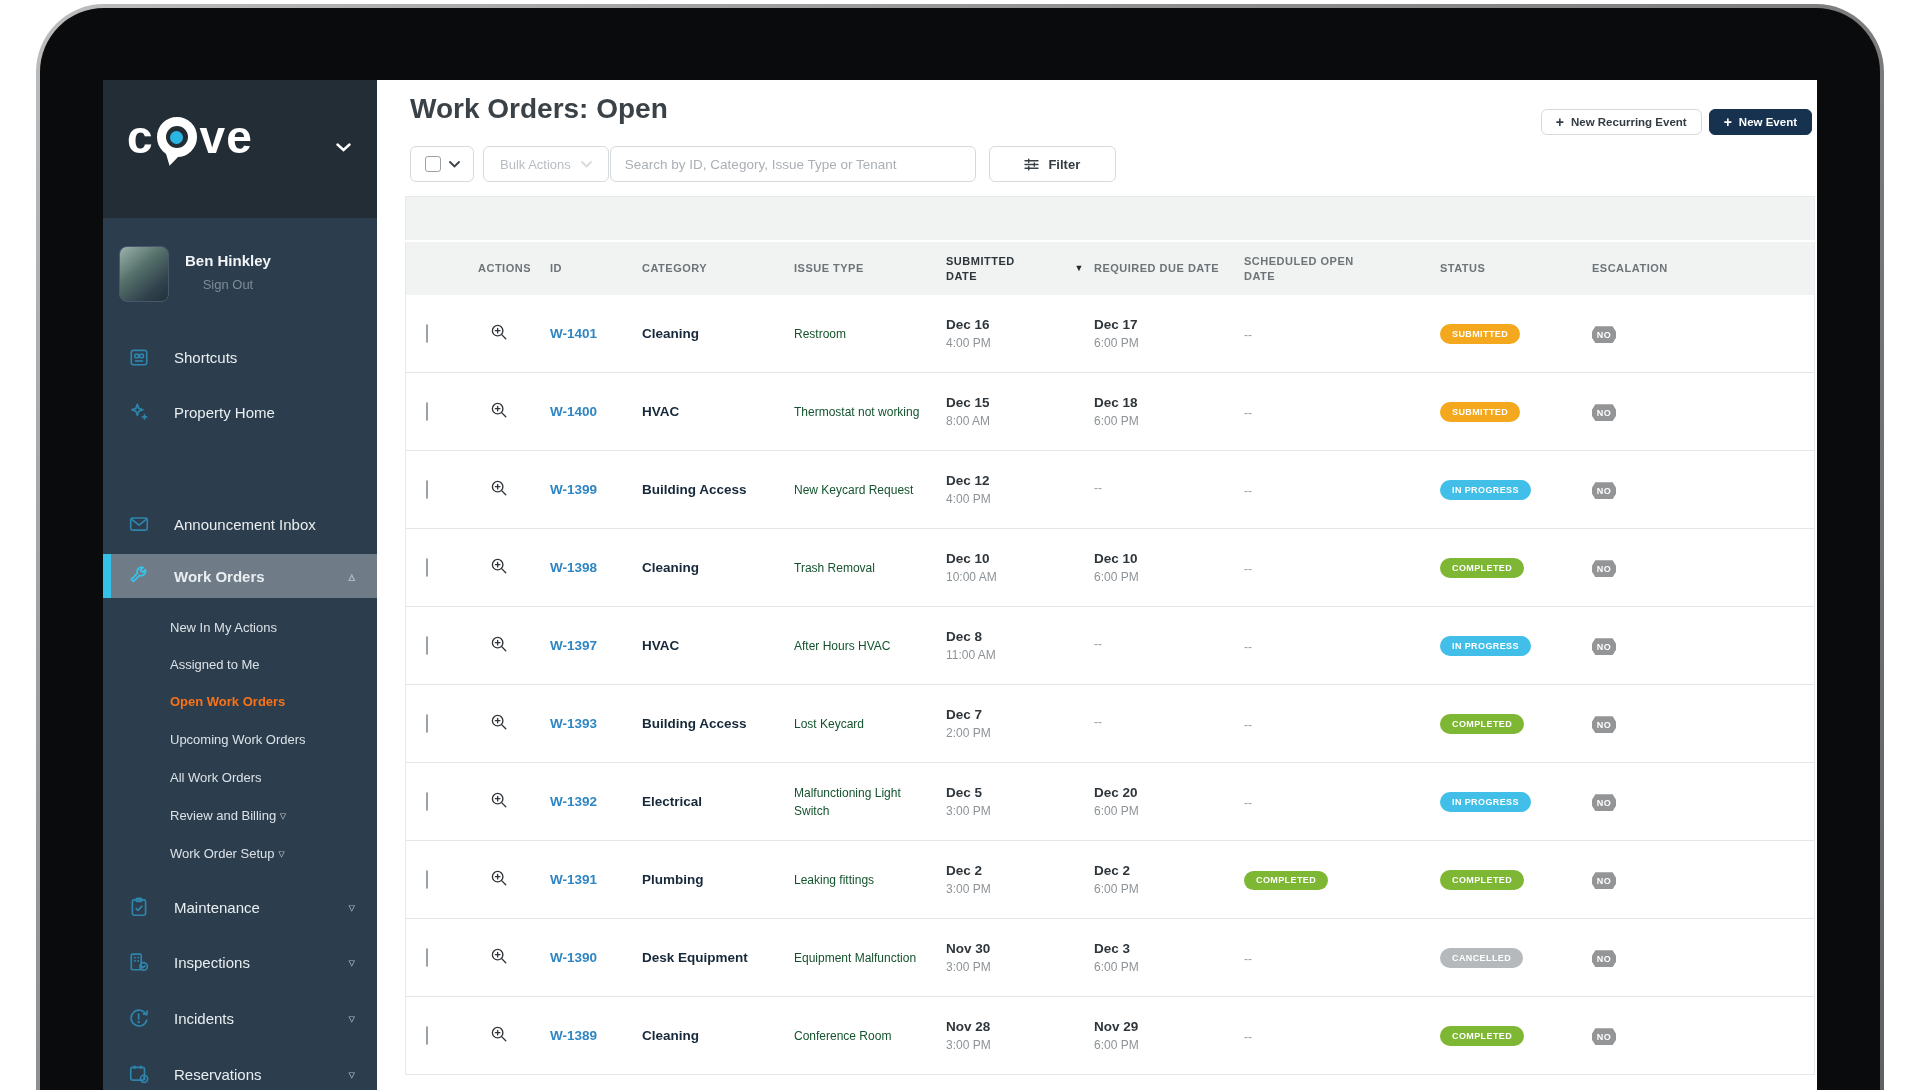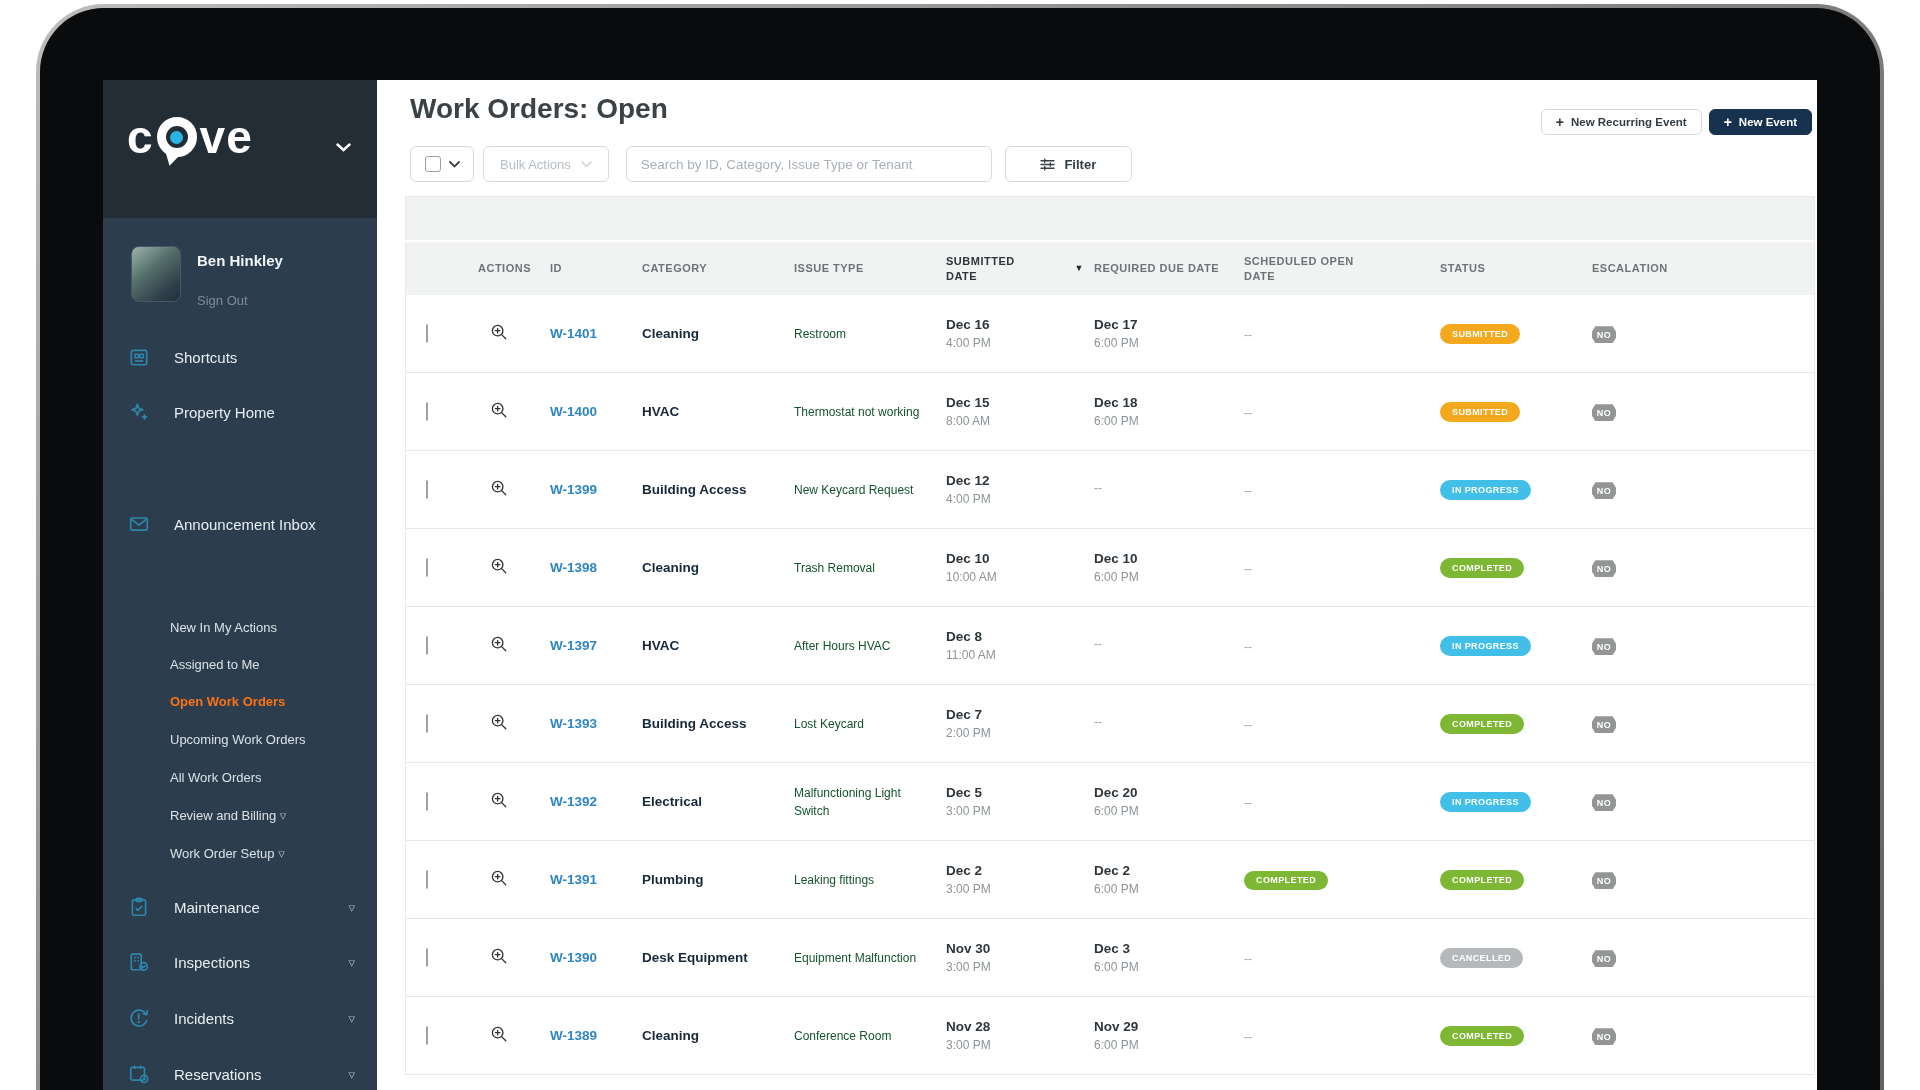--- a/index.html
+++ b/index.html
@@ -24,27 +24,27 @@
   .logo-txt { font-size:46px; font-weight:bold; letter-spacing:1px; line-height:1; }
   .logo-o { position:relative; width:40px; height:40px; margin:0 3px; }
   .logo-o .ring { position:absolute; inset:0; border:9px solid #fff; border-radius:50%; }
   .logo-o .dot  { position:absolute; left:50%; top:50%; width:13px; height:13px; margin:-6.5px 0 0 -6.5px;
                   border-radius:50%; background:#2bb5e2; }
   .logo-o .tail { position:absolute; left:7px; bottom:-9px; width:0; height:0;
                   border-left:7px solid transparent; border-right:7px solid transparent;
                   border-top:12px solid #fff; transform:rotate(14deg); }
   .logo-chevron { position:absolute; right:26px; top:58px; color:#fff; }
 
-  .user-row { position:absolute; left:28px; top:166px; display:flex; align-items:flex-start; }
+  .user-row { position:absolute; left:16px; top:166px; display:flex; align-items:flex-start;text-align:center; }
   .avatar { width:50px; height:56px; border-radius:8px;
             background:linear-gradient(140deg,#9db3ad 0%,#55706a 40%,#32424d 75%,#20303b 100%);
             border:1px solid #46586a; }
   .user-meta { margin-left:16px; padding-top:6px; }
   .user-name { color:#f2f5f7; font-size:15px; font-weight:bold; }
-  .user-signout { color:#7e8b96; font-size:13px; margin-top:24px; }
+  .user-signout { color:#7e8b96; font-size:13px; margin-top:8px; }
 
   .nav-item { position:absolute; left:0; width:274px; height:44px; display:flex; align-items:center;
               color:#e9eef1; font-size:15px; cursor:default; }
   .nav-item .ic { width:22px; height:22px; margin-left:25px; color:#2e86ac; flex:none; }
   .nav-item .lbl { margin-left:24px; }
   .nav-item.active { background:#6f7c88; font-weight:bold; }
   .nav-item.active::before { content:""; position:absolute; left:0; top:0; bottom:0; width:8px; background:#33c1e8; }
   .nav-item.active .ic { color:#35c5ec; }
   .nav-chev { position:absolute; right:22px; color:#aeb7be; font-size:13px; line-height:1; }
   .sub-item { position:absolute; left:67px; color:#dbe2e7; font-size:13px; }
@@ -62,21 +62,21 @@
                    background:#16324f; border-color:#16324f; color:#fff; margin-left:7px; }
   .plus { font-size:14px; font-weight:bold; margin-right:7px; line-height:1; }
 
   .toolbar { position:absolute; left:33px; top:66px; height:36px; display:flex; align-items:center; }
   .btn-checkdrop { width:64px; height:36px; }
   .checkbox { width:16px; height:16px; border:1.5px solid #9aa2a8; border-radius:3px; background:#fff; }
   .btn-checkdrop .checkbox { margin-right:8px; }
   .chev-svg { width:11px; height:7px; }
   .btn-bulk { height:36px; margin-left:9px; padding:0 16px; font-size:13px; color:#b7bdc2; }
   .btn-bulk .chev-svg { margin-left:10px; opacity:.55; }
-  .search-box { height:36px; width:366px; margin-left:17px; border:1px solid #d6dade; border-radius:6px;
+  .search-box { height:36px; width:366px; margin-left:1px; border:1px solid #d6dade; border-radius:6px;
                 padding:0 14px; font-size:13.5px; color:#3b4247; outline:none;
                 font-family:"Liberation Sans", sans-serif; }
   .search-box::placeholder { color:#a9b0b6; }
   .btn-filter { height:36px; width:127px; margin-left:13px; font-size:13px; font-weight:bold; color:#333c44; }
   .btn-filter svg { margin-right:9px; }
 
   
   .table-wrap { position:absolute; left:28px; top:116px; width:1410px; }
   .top-strip { height:44px; background:#f1f2f2; border:1px solid #e7e9ea; border-bottom:none; }
   .thead { height:53px; background:#f1f2f2; margin-top:2px; display:grid; align-items:center;
@@ -162,20 +162,29 @@
     </div>
     <div class="nav-item" style="top:422px">
       <span class="ic">
         <svg viewBox="0 0 20 20" width="22" height="22" fill="none" stroke="currentColor" stroke-width="1.5" stroke-linejoin="round">
             <rect x="2.5" y="4.5" width="15" height="11" rx="1.5"></rect>
             <polyline points="3.2,5.5 10,11 16.8,5.5"></polyline>
           </svg>
       </span>
       <span class="lbl">Announcement Inbox</span>
     </div>
+    <div class="nav-item active" style="top:474px">
+      <span class="ic">
+        <svg viewBox="0 0 20 20" width="22" height="22" fill="none" stroke="currentColor" stroke-width="1.5" stroke-linejoin="round">
+            <path d="M15.8 4.2a4.2 4.2 0 0 1-5.3 5.3L5 15l-2-2 5.5-5.5a4.2 4.2 0 0 1 5.3-5.3L11.3 4.7l2 2z"></path>
+          </svg>
+      </span>
+      <span class="lbl">Work Orders</span>
+      <span class="nav-chev">▵</span>
+    </div>
 
     <div class="sub-item" style="top:540px">New In My Actions</div>
     <div class="sub-item" style="top:577px">Assigned to Me</div>
     <div class="sub-item active" style="top:614px">Open Work Orders</div>
     <div class="sub-item" style="top:652px">Upcoming Work Orders</div>
     <div class="sub-item" style="top:690px">All Work Orders</div>
     <div class="sub-item" style="top:728px">
       <span>Review and Billing</span>
       <span class="nav-chev" style="right:-181px; position:relative; left:0;">▿</span>
     </div>

